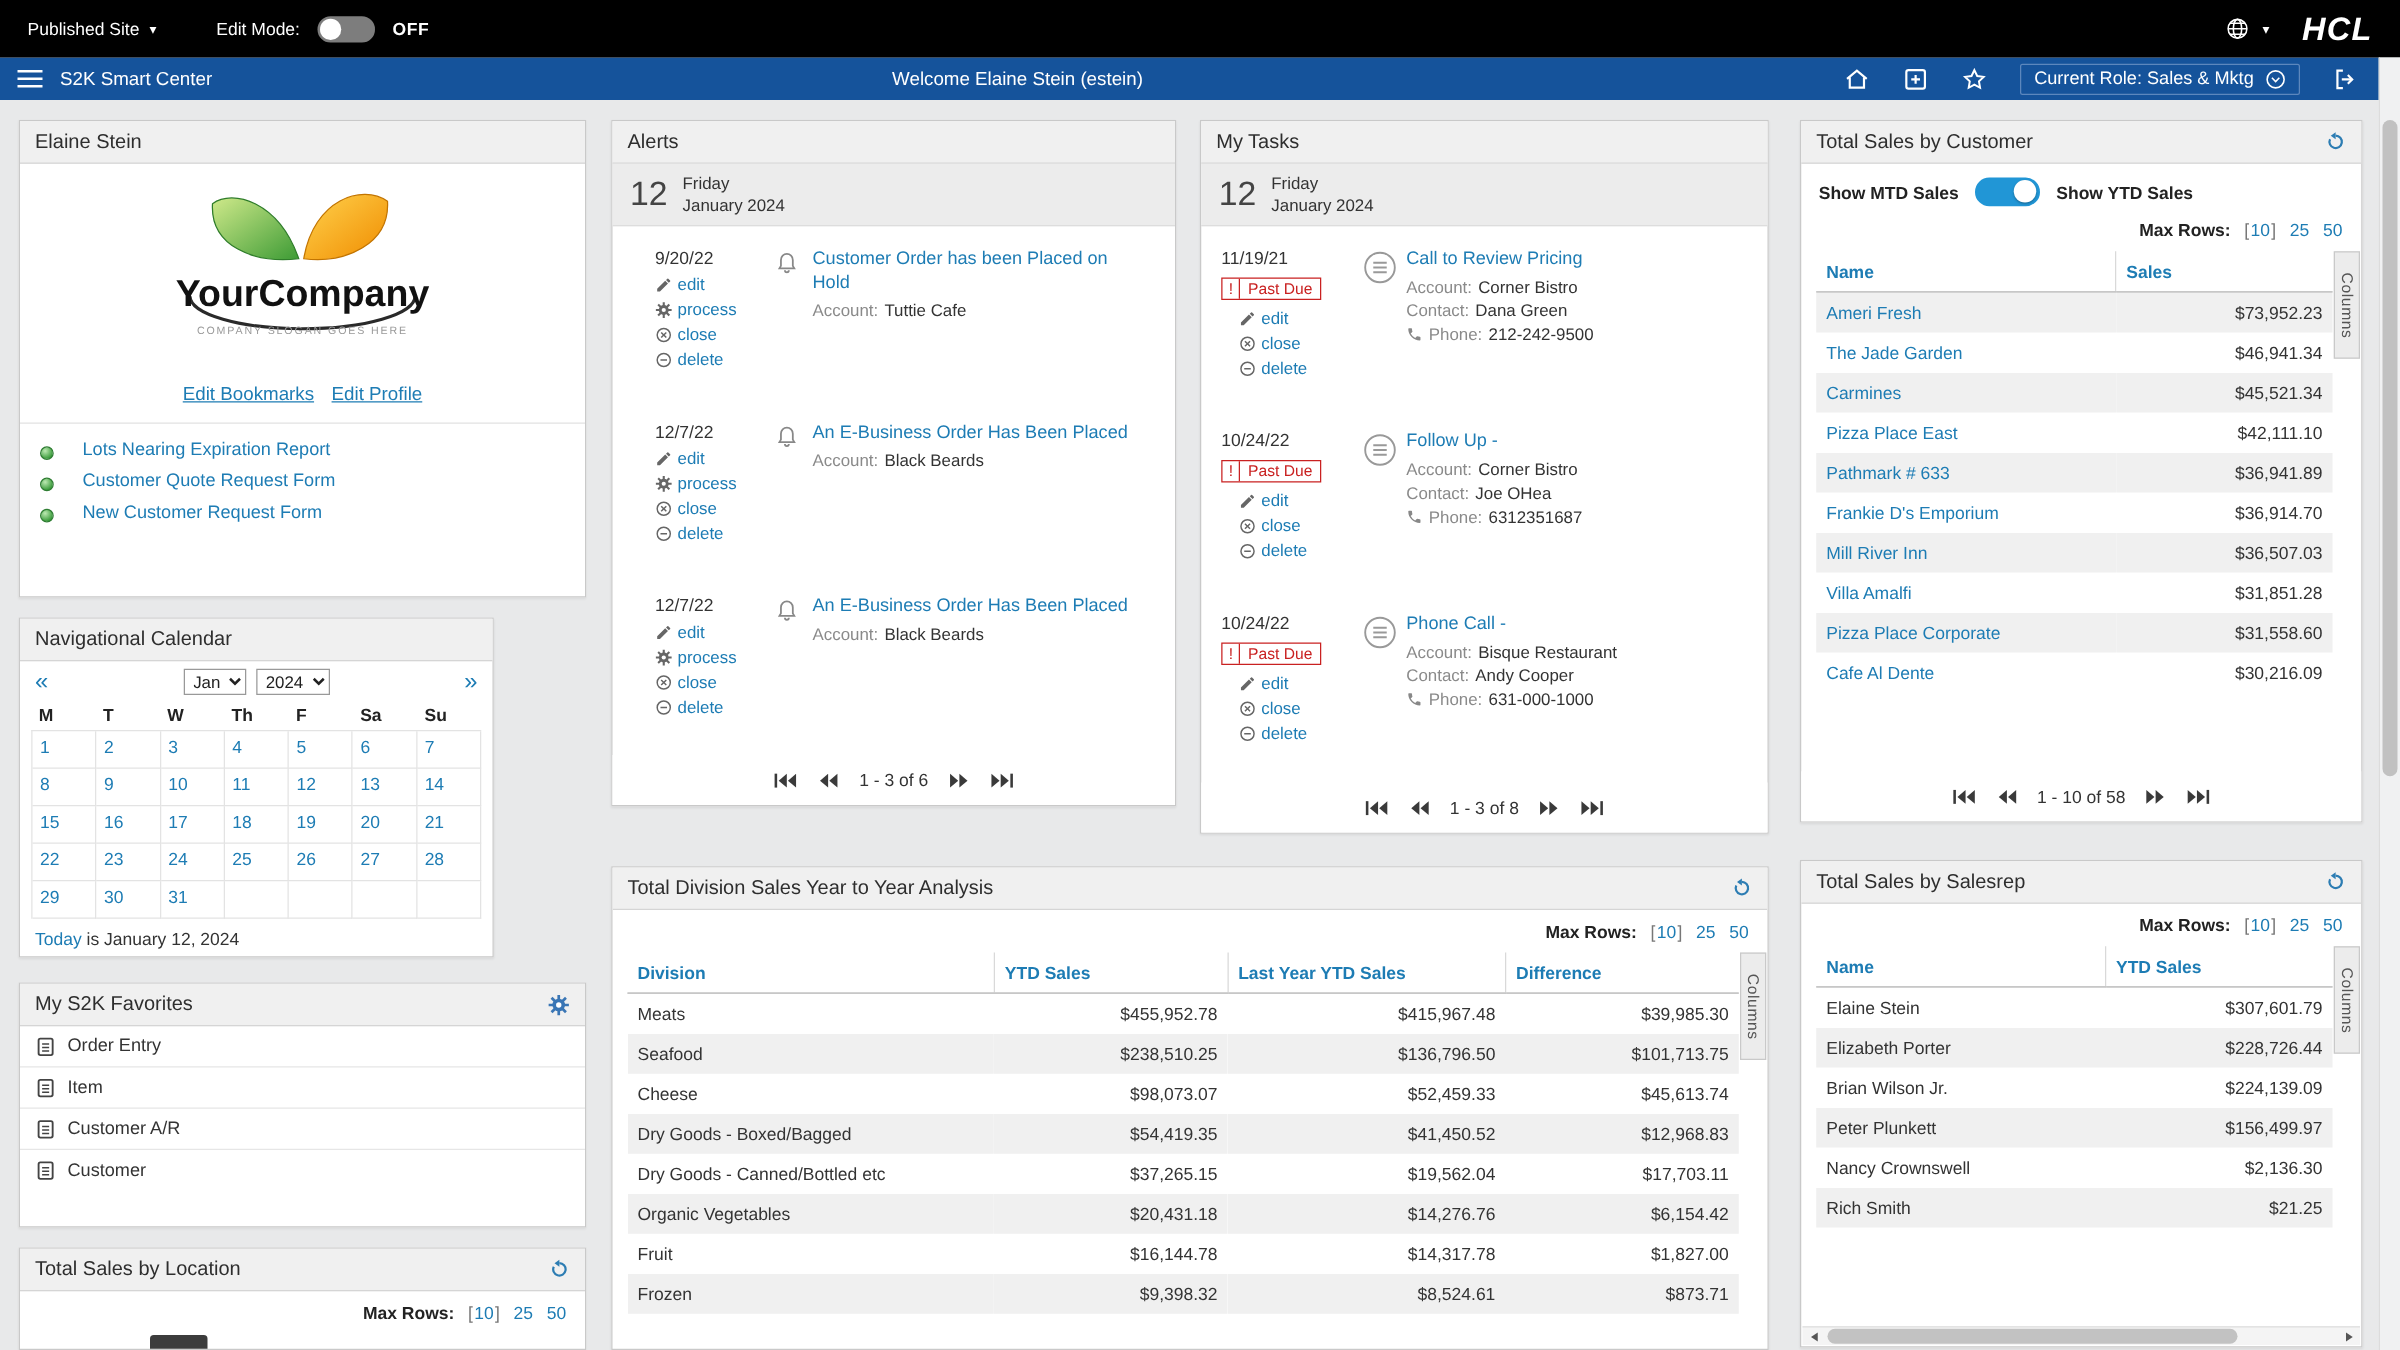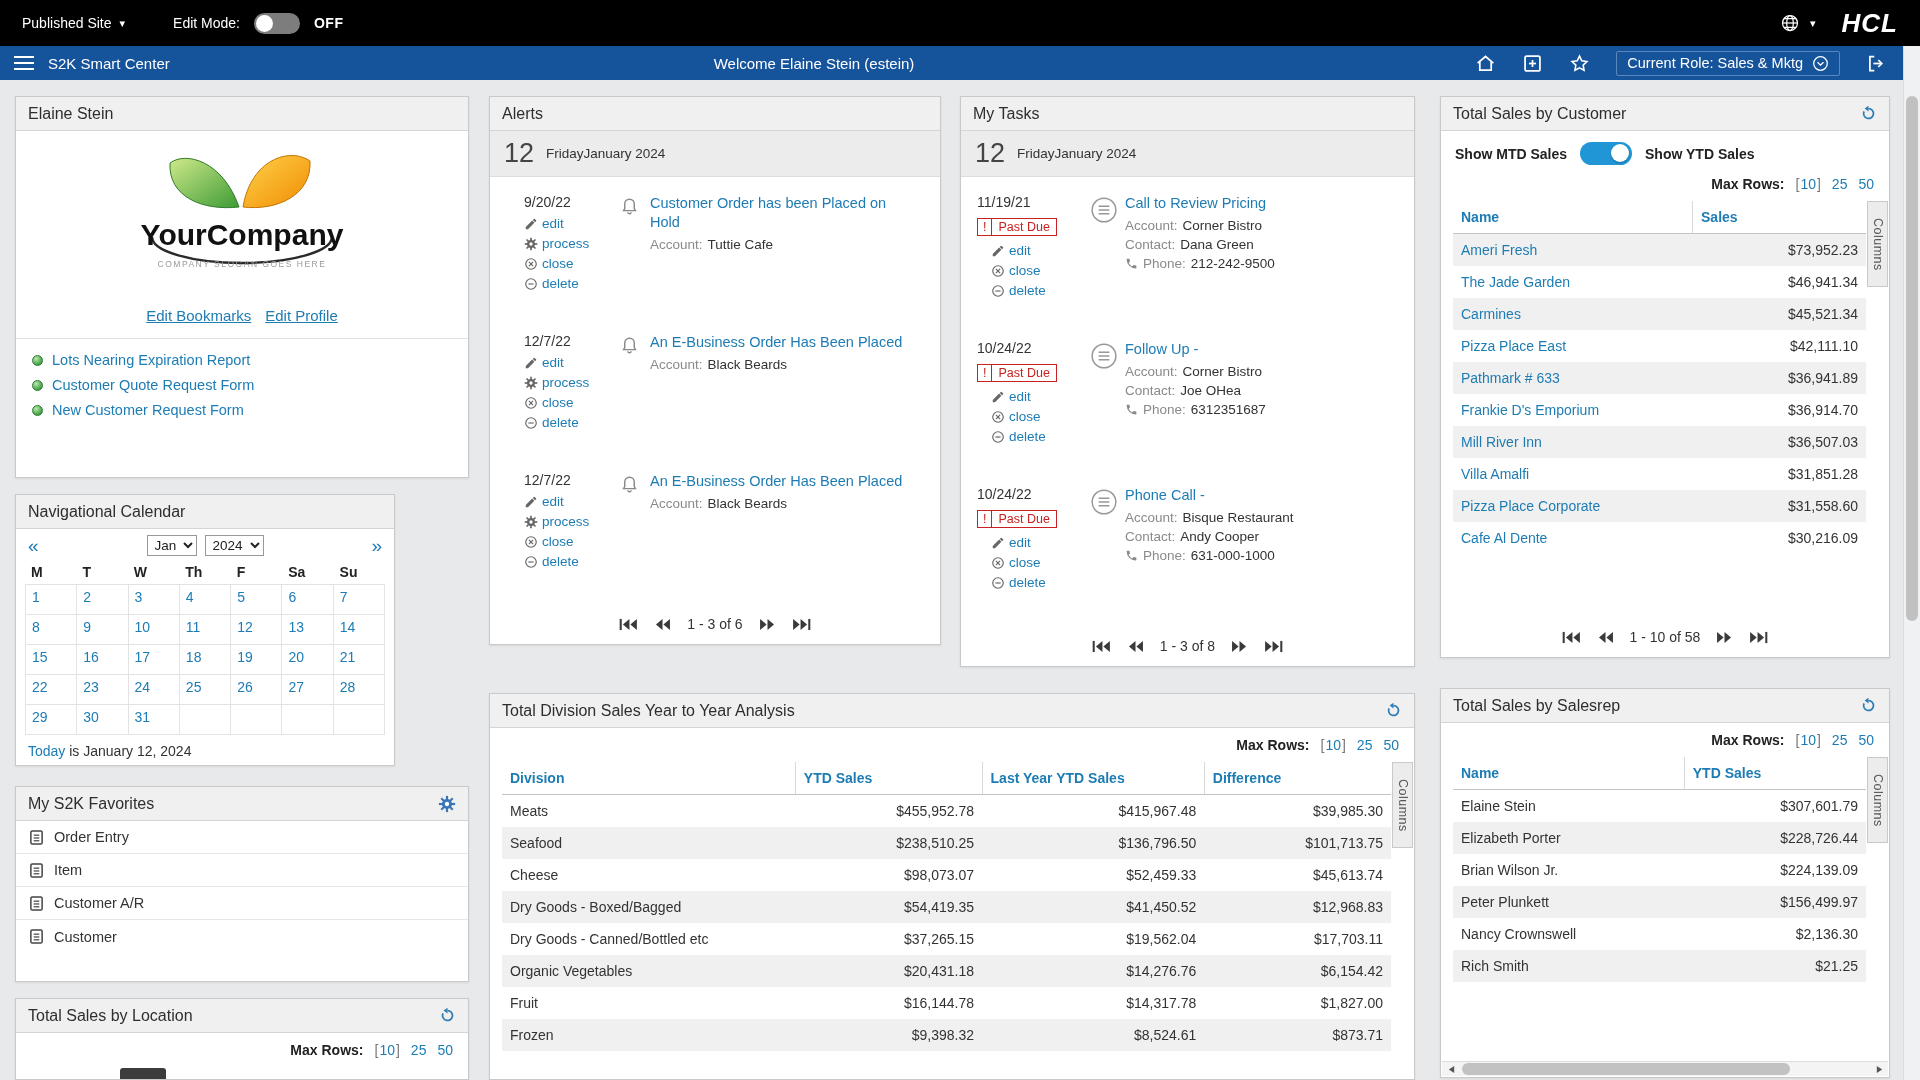--- a/index.html
+++ b/index.html
@@ -44,21 +44,21 @@
 #p-div{left:489px;top:693px;width:926px;height:387px;overflow:hidden}
 #p-tasks{left:960px;top:96px;width:455px;height:571px}
 #p-cust{left:1440px;top:96px;width:450px;height:562px}
 #p-rep{left:1440px;top:688px;width:450px;height:390px;overflow:hidden}
 
 
 .logo-wrap{display:flex;justify-content:center;padding:12px 0 0}
 .profile-links{display:flex;justify-content:center;gap:14px;padding:6px 0 14px;border-bottom:1px solid #e2e2e2}
 .profile-links a{text-decoration:underline;font-size:15px}
 .bullet-links{padding:13px 0 0 16px}
-.bullet-row{display:flex;align-items:center;gap:9px;margin-bottom:9px;cursor:pointer}
+.bullet-row{display:flex;align-items:flex-end;gap:23px;margin-bottom:9px;cursor:pointer}
 .green-dot{width:11px;height:11px;border-radius:50%;background:radial-gradient(circle at 35% 30%,#bce9b2,#3f9e3f 72%);border:1px solid #2e7d32;flex-shrink:0}
 .bullet-row a{font-size:14.5px}
 
 
 .cal-controls{display:flex;align-items:center;justify-content:space-between;padding:6px 12px 5px}
 .cal-nav{color:#1d7cb4;font-size:19px;cursor:pointer;line-height:1}
 .cal-selects{display:flex;gap:8px}
 .cal-selects select{font-size:13.5px;padding:1px 3px;border:1px solid #999;background:#fff;font-family:inherit;color:#222}
 .cal-row-h,.cal-days{display:grid;grid-template-columns:repeat(7,1fr);margin:0 9px}
 .cal-h{font-weight:bold;font-size:14px;padding:3px 0 4px 6px;color:#222}
@@ -74,21 +74,21 @@
 .maxrows{display:flex;justify-content:flex-end;align-items:center;gap:11px;padding:9px 15px;font-size:14px}
 .mr-label{font-weight:bold;color:#222}
 .mr-opt{color:#1d7cb4;cursor:pointer}
 .mr-sel::before{content:"[";color:#777;margin-right:1px}
 .mr-sel::after{content:"]";color:#777;margin-left:1px}
 .loc-cut{position:absolute;left:104px;bottom:0;width:46px;height:11px;background:#3c3c3c;border-radius:3px 3px 0 0}
 
 
 .datebar{display:flex;align-items:center;gap:12px;background:#ececec;border-bottom:1px solid #ddd;padding:7px 0 7px 14px}
 .d-num{font-size:27px;color:#444}
-.d-stack{display:flex;flex-direction:row;font-size:13.5px;color:#333;line-height:1.3}
+.d-stack{display:flex;flex-direction:column;font-size:13.5px;color:#333;line-height:1.3}
 .entry{display:flex;padding-top:17px;min-height:139px}
 .task-entry{min-height:146px}
 .e-left{width:118px;flex-shrink:0;padding-left:34px}
 .tleft{padding-left:16px;width:122px}
 .e-date{font-size:14px;color:#333;margin-bottom:6px}
 .e-actions{display:flex;flex-direction:column;gap:5px}
 .task-ind{margin-left:14px}
 .act{display:flex;align-items:center;gap:4px;font-size:13.5px}
 .act svg{width:14px;height:14px;flex-shrink:0}
 .e-icon{width:42px;flex-shrink:0;display:flex;justify-content:center;padding-top:2px}

